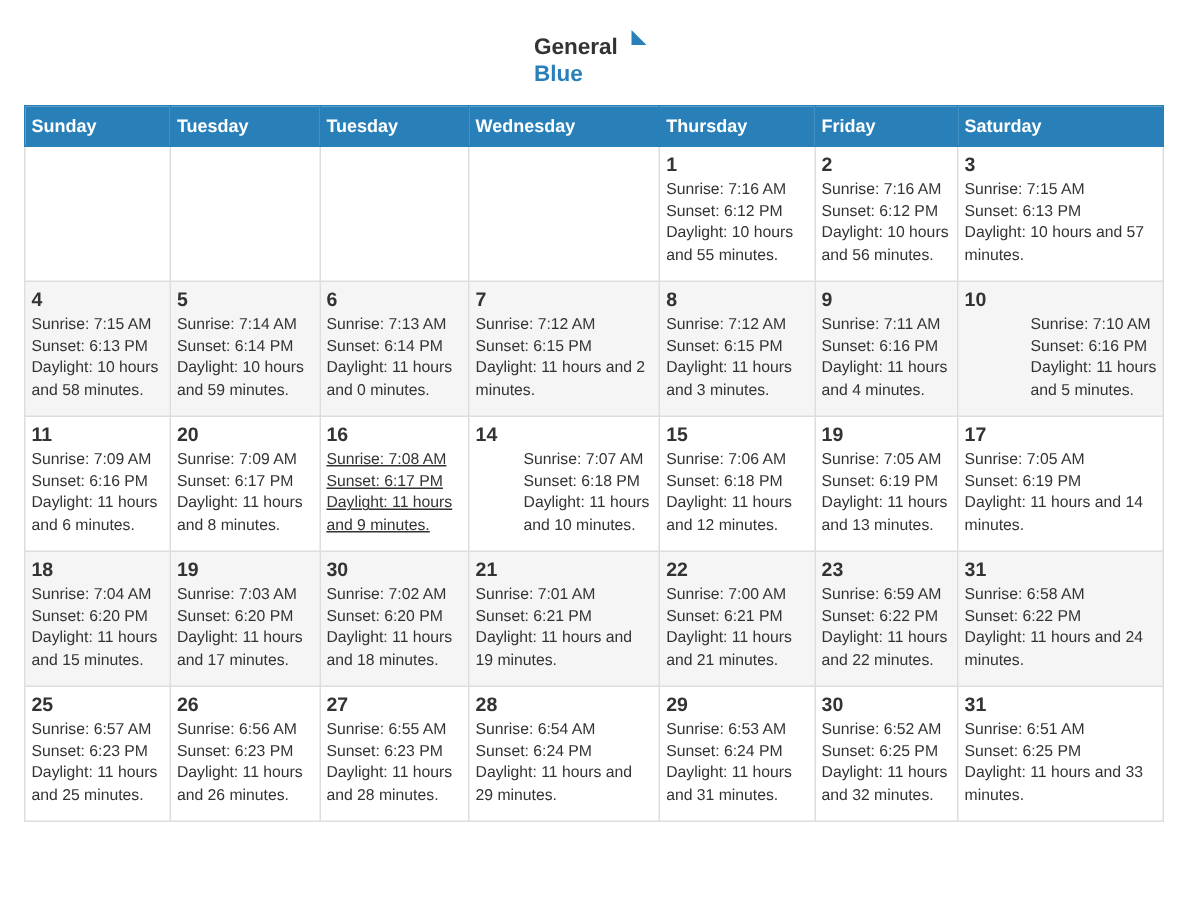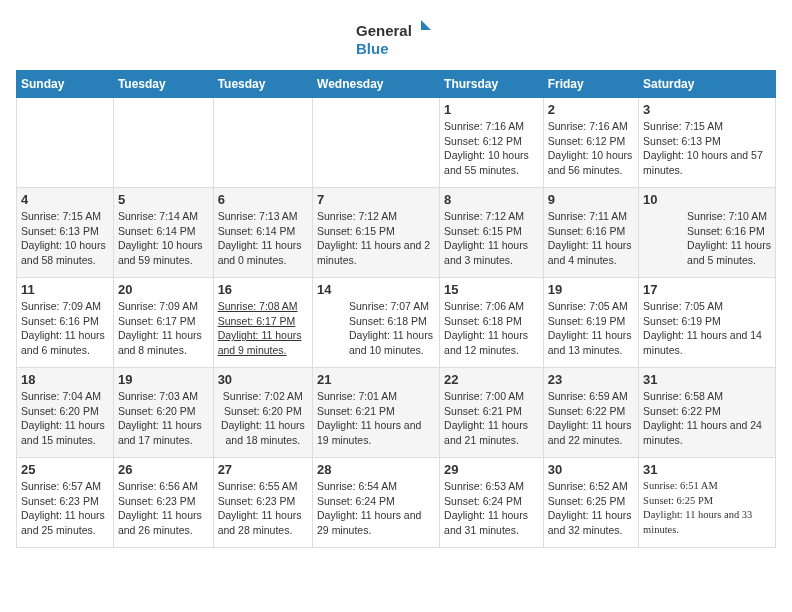--- a/index.html
+++ b/index.html
@@ -222,21 +222,21 @@
 Daylight: 11 hours and 15 minutes.</div>
         </td>
         <td>
           <div class="day-number">19</div>
           <div class="day-info" style="white-space: pre-line;">Sunrise: 7:03 AM
 Sunset: 6:20 PM
 Daylight: 11 hours and 17 minutes.</div>
         </td>
         <td>
           <div class="day-number">30</div>
-          <div class="day-info" style="white-space: pre-line; text-align: center;">Sunrise: 7:02 AM
+          <div class="day-info" style="white-space: pre-line;">Sunrise: 7:02 AM
 Sunset: 6:20 PM
 Daylight: 11 hours and 18 minutes.</div>
         </td>
         <td>
           <div class="day-number">21</div>
           <div class="day-info" style="white-space: pre-line;">Sunrise: 7:01 AM
 Sunset: 6:21 PM
 Daylight: 11 hours and 19 minutes.</div>
         </td>
         <td>
@@ -290,19 +290,19 @@
 Daylight: 11 hours and 31 minutes.</div>
         </td>
         <td>
           <div class="day-number">30</div>
           <div class="day-info" style="white-space: pre-line;">Sunrise: 6:52 AM
 Sunset: 6:25 PM
 Daylight: 11 hours and 32 minutes.</div>
         </td>
         <td>
           <div class="day-number">31</div>
-          <div class="day-info" style="white-space: pre-line; font-family: Liberation Serif, serif;">Sunrise: 6:51 AM
+          <div class="day-info" style="white-space: pre-line;">Sunrise: 6:51 AM
 Sunset: 6:25 PM
 Daylight: 11 hours and 33 minutes.</div>
         </td>
       </tr>
     </tbody>
 </table>
 
 </body></html>

